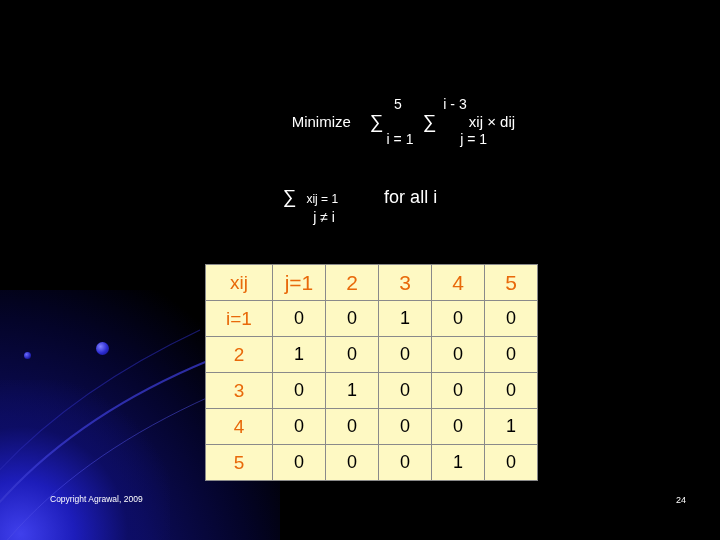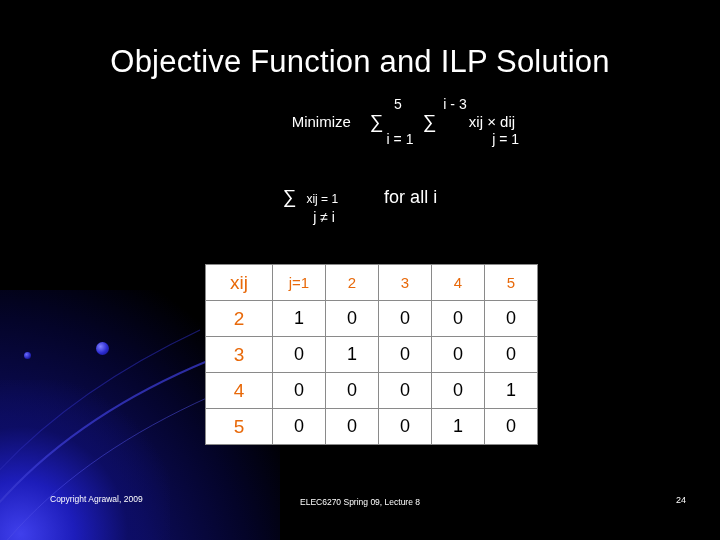--- a/index.html
+++ b/index.html
@@ -104,21 +104,20 @@
 
   .f1-mid-label { width: 146px; text-align: right; padding-right: 8px; font-size: 15px; }
   .f1-sigma { width: 36px; text-align: center; font-size: 19px; line-height: 17px; }
   .f1-sigma2 { width: 70px; text-align: center; font-size: 19px; line-height: 17px; }
   .f1-expr { margin-left: 4px; font-size: 15px; }
 
   .f1-limit-bot {
     display: flex;
     justify-content: center;
     margin-top: 1px;
-    gap: 32px;
   }
   .f1-bot-spacer { width: 146px; }
   .f1-bot-a { width: 42px; text-align: center; font-size: 14px; }
   .f1-bot-b { width: 66px; text-align: right; font-size: 14px; }
 
   
   .formula2 {
     position: absolute;
     top: 186px;
     left: 0;
@@ -151,35 +150,35 @@
   }
 
   
   .tbl-wrap {
     position: absolute;
     top: 264px;
     left: 205px;
   }
   table.matrix {
     border-collapse: collapse;
-    background: #ffffff;
+    background: #fef9c3;
   }
   table.matrix td {
     border: 1px solid #8a8a8a;
     width: 52px;
     height: 35px;
     text-align: center;
     vertical-align: middle;
     font-size: 18px;
     color: #000000;
     padding: 0;
   }
   table.matrix td.hdr {
     color: #e8690a;
-    font-size: 15px;
+    font-size: 21px;
   }
   table.matrix td.rowhdr {
     color: #e8690a;
     font-size: 19px;
     width: 66px;
   }
   table.matrix td.corner {
     color: #e8690a;
     font-size: 19px;
     width: 66px;
@@ -220,21 +219,20 @@
 
   <svg class="swoosh" viewBox="0 0 430 400" preserveAspectRatio="none">
     <path d="M20,400 C60,250 160,140 330,70" stroke="#3b3bd0" stroke-width="2" fill="none" opacity="0.75"></path>
     <path d="M0,390 C50,230 150,120 320,40" stroke="#2a2ab0" stroke-width="1.2" fill="none" opacity="0.6"></path>
     <path d="M45,400 C85,270 180,170 345,100" stroke="#5050e8" stroke-width="1" fill="none" opacity="0.5"></path>
   </svg>
 
   <div class="dot dot1"></div>
   <div class="dot dot2"></div>
 
-  <div class="title">Objective Function and ILP Solution</div>
 
   <div class="formula1">
     <div class="f1-limit-top">
       <span class="f1-top-spacer"></span>
       <span class="f1-top-a">5</span>
       <span class="f1-top-b">i - 3</span>
     </div>
     <div class="f1-row">
       <span class="f1-mid-label">Minimize</span>
       <span class="f1-sigma">∑</span>
@@ -264,20 +262,28 @@
       <tbody>
         <tr>
           <td class="corner">xij</td>
           <td class="hdr">j=1</td>
           <td class="hdr">2</td>
           <td class="hdr">3</td>
           <td class="hdr">4</td>
           <td class="hdr">5</td>
         </tr>
         <tr>
+          <td class="rowhdr">i=1</td>
+          <td>0</td>
+          <td>0</td>
+          <td>1</td>
+          <td>0</td>
+          <td>0</td>
+        </tr>
+        <tr>
           <td class="rowhdr">2</td>
           <td>1</td>
           <td>0</td>
           <td>0</td>
           <td>0</td>
           <td>0</td>
         </tr>
         <tr>
           <td class="rowhdr">3</td>
           <td>0</td>
@@ -300,16 +306,15 @@
           <td>0</td>
           <td>0</td>
           <td>1</td>
           <td>0</td>
         </tr>
       </tbody>
     </table>
   </div>
 
   <div class="footer-left">Copyright Agrawal, 2009</div>
-  <div class="footer-center">ELEC6270 Spring 09, Lecture 8</div>
   <div class="footer-right">24</div>
 
 </div>
 
 </body></html>

